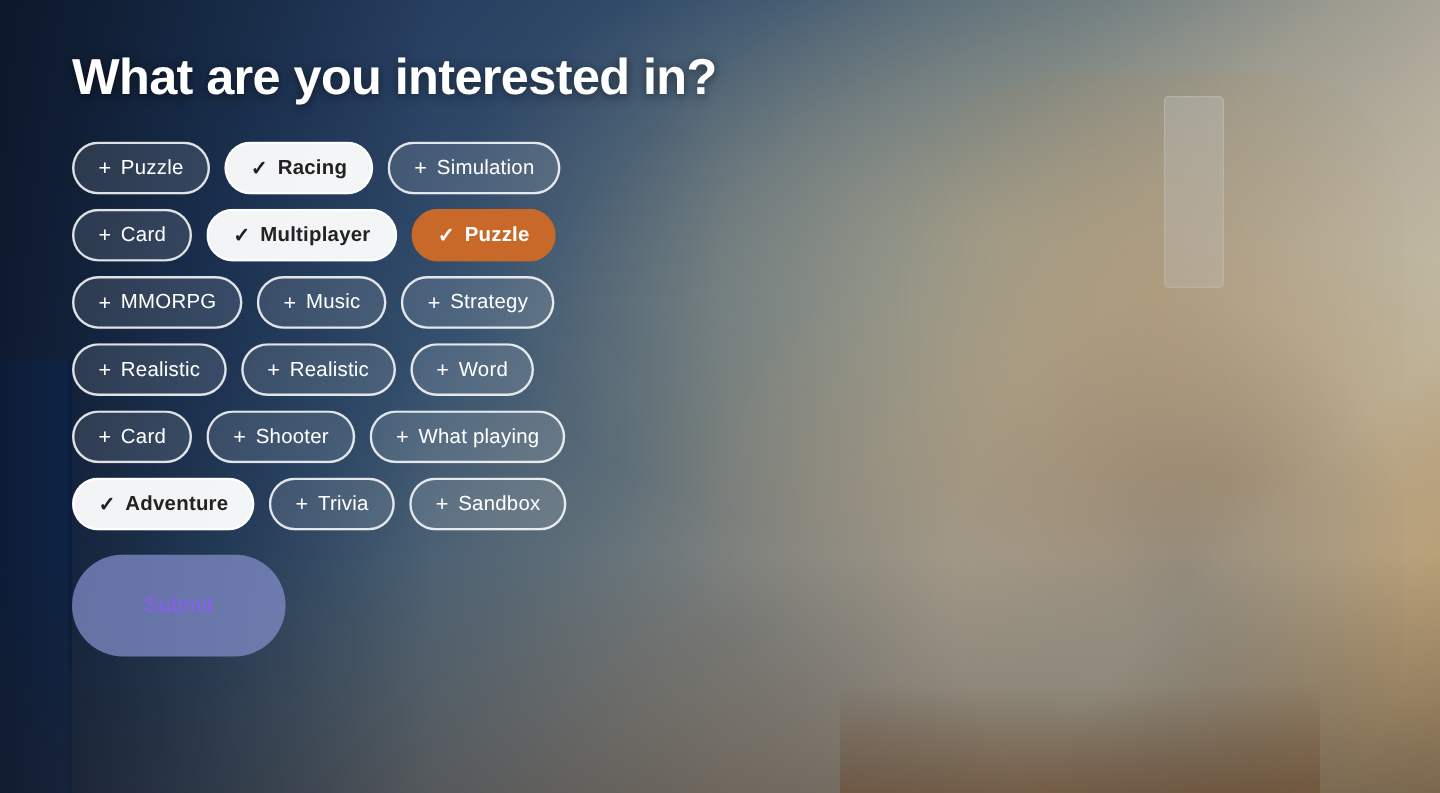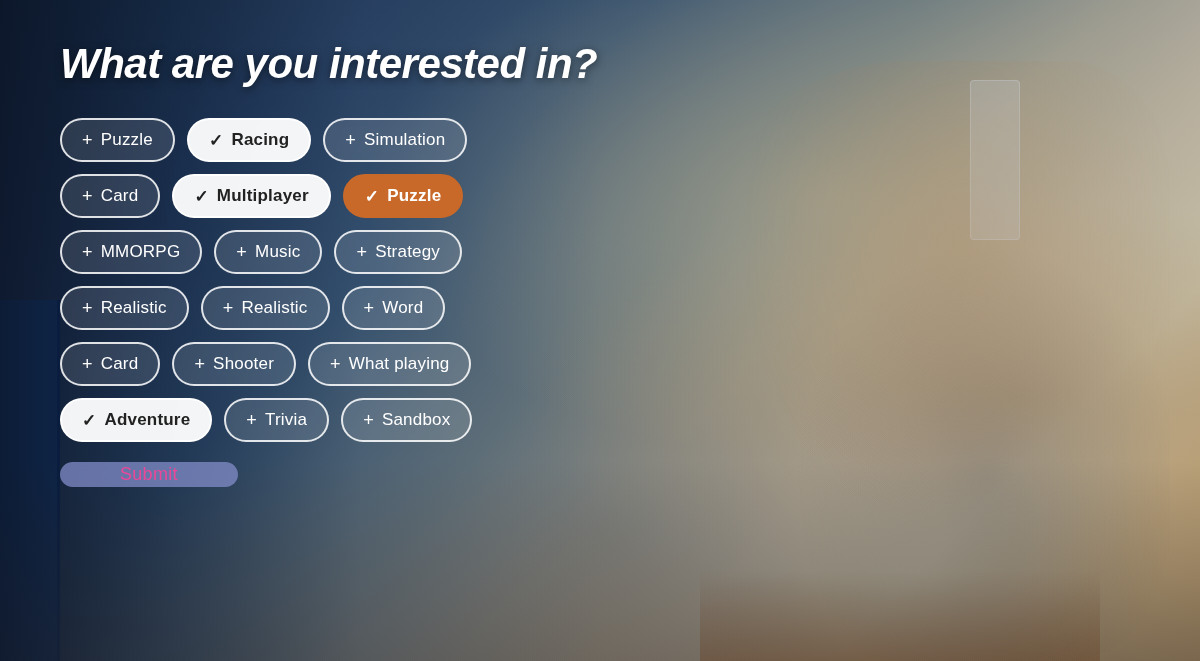--- a/index.html
+++ b/index.html
@@ -84,21 +84,20 @@
       padding: 40px 0 0 60px;
     }
 
     .title {
       font-size: 42px;
       font-weight: 600;
       color: #ffffff;
       text-shadow: 0 2px 8px rgba(0,0,0,0.5);
       margin-bottom: 30px;
       letter-spacing: -0.5px;
-      font-style: italic;
     }
 
     .chips-container {
       display: flex;
       flex-direction: column;
       gap: 12px;
       max-width: 580px;
     }
 
     .chips-row {
@@ -146,25 +145,25 @@
       line-height: 1;
     }
 
     .chip-icon.check {
       font-weight: 700;
       font-size: 17px;
     }
 
     .submit-btn {
       margin-top: 20px;
-      padding: 2px 60px;
+      padding: 32px 60px;
       border-radius: 50px;
       border: none;
       background: rgba(130,140,200,0.75);
-      color: #ec4899;
+      color: #8b5cf6;
       font-size: 18px;
       font-weight: 500;
       cursor: pointer;
       letter-spacing: 0.3px;
       backdrop-filter: blur(4px);
     }
 
     
     .person-simplified {
       position: absolute;

